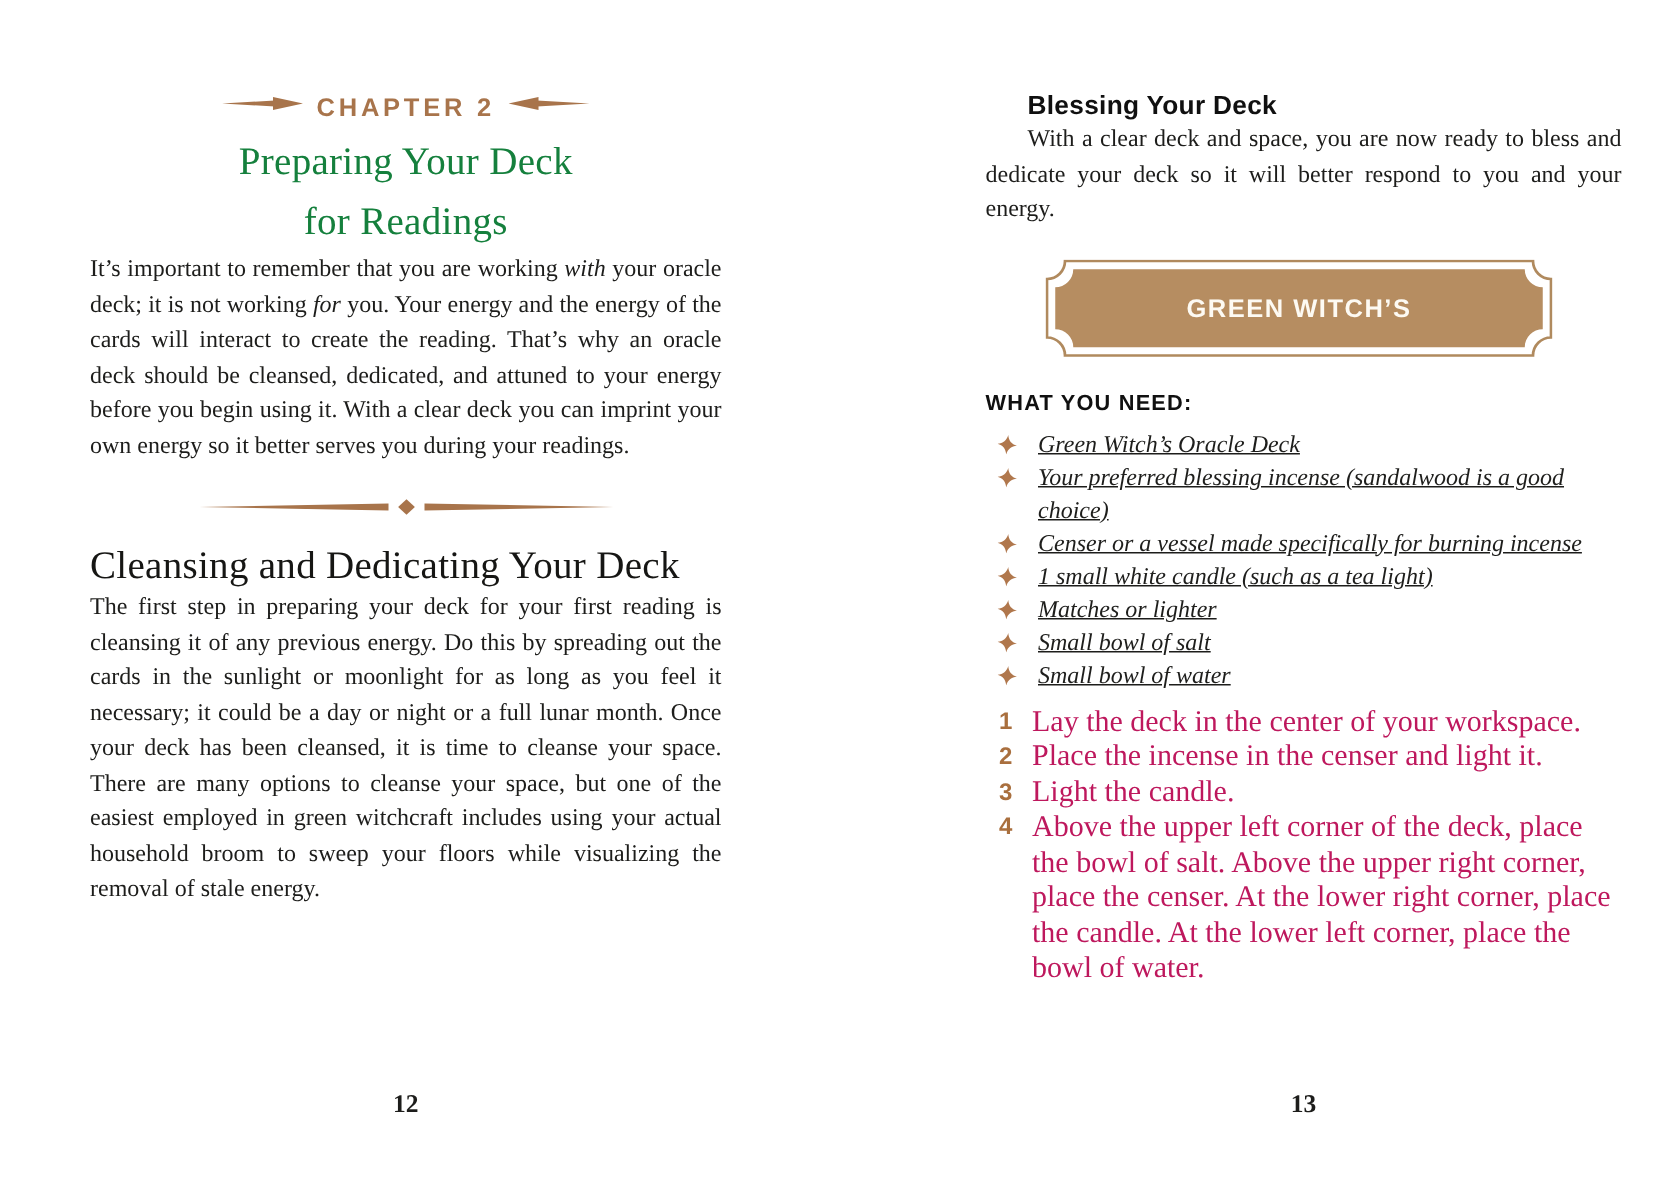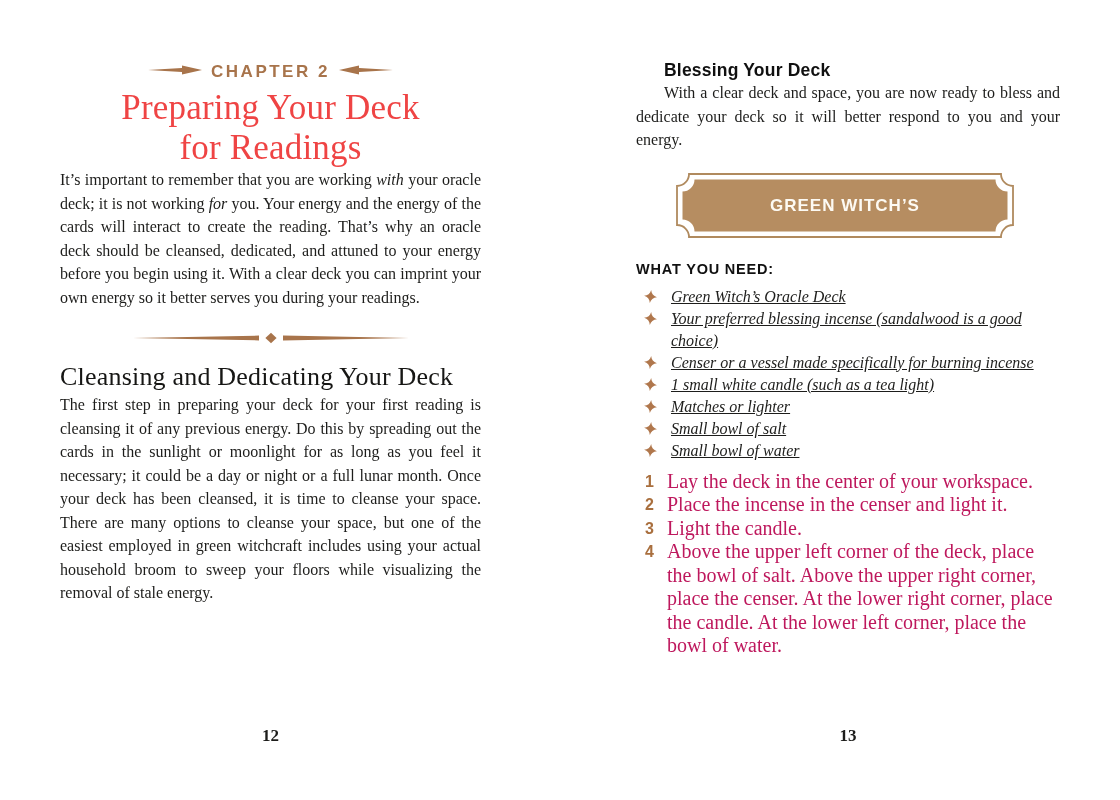--- a/index.html
+++ b/index.html
@@ -6,32 +6,32 @@
   body{
     width:1120px;height:800px;
     background:var(--background,#fff);
     font-family:"Liberation Serif",serif;
     color:var(--body-text,#1d1d1b);
     -webkit-font-smoothing:antialiased;
   }
   .spread{position:relative;width:1120px;height:800px;background:var(--background,#fff);overflow:hidden;}
   .page{position:absolute;top:50px;height:700px;}
   .page.left{left:60px;width:421px;}
-  .page.right{left:636px;width:424px;}
+  .page.right{left:657px;width:424px;}
 
   
   .chapter-row{display:flex;align-items:flex-start;justify-content:center;gap:9px;margin-top:12px;height:18px;}
   .chapter-label{
     font-family:"Liberation Sans",sans-serif;font-weight:700;font-size:17px;
     letter-spacing:2.5px;color:var(--accent-brown,#a8744b);white-space:nowrap;
   }
   .orn{fill:var(--accent-brown,#a8744b);}
   .title{
-    margin:8px 0 0 0;font-weight:400;font-size:35px;line-height:40px;
-    text-align:center;color:#ef4444;letter-spacing:0.2px;
+    margin:8px 0 0 0;font-weight:400;font-size:26px;line-height:40px;
+    text-align:center;color:#15803d;letter-spacing:0.2px;
   }
   p.body{margin:0;font-size:16px;line-height:23.5px;text-align:justify;color:var(--body-text,#1d1d1b);}
   .intro{margin-top:36px;}
   .intro em{font-style:italic;}
   .divider-wrap{margin-top:22px;display:flex;justify-content:center;}
   h2.section{
     margin:16px 0 0 0;font-weight:400;font-size:26px;line-height:32px;
     color:#161614;letter-spacing:0.2px;
   }
   .section-p{margin-top:8px;}

